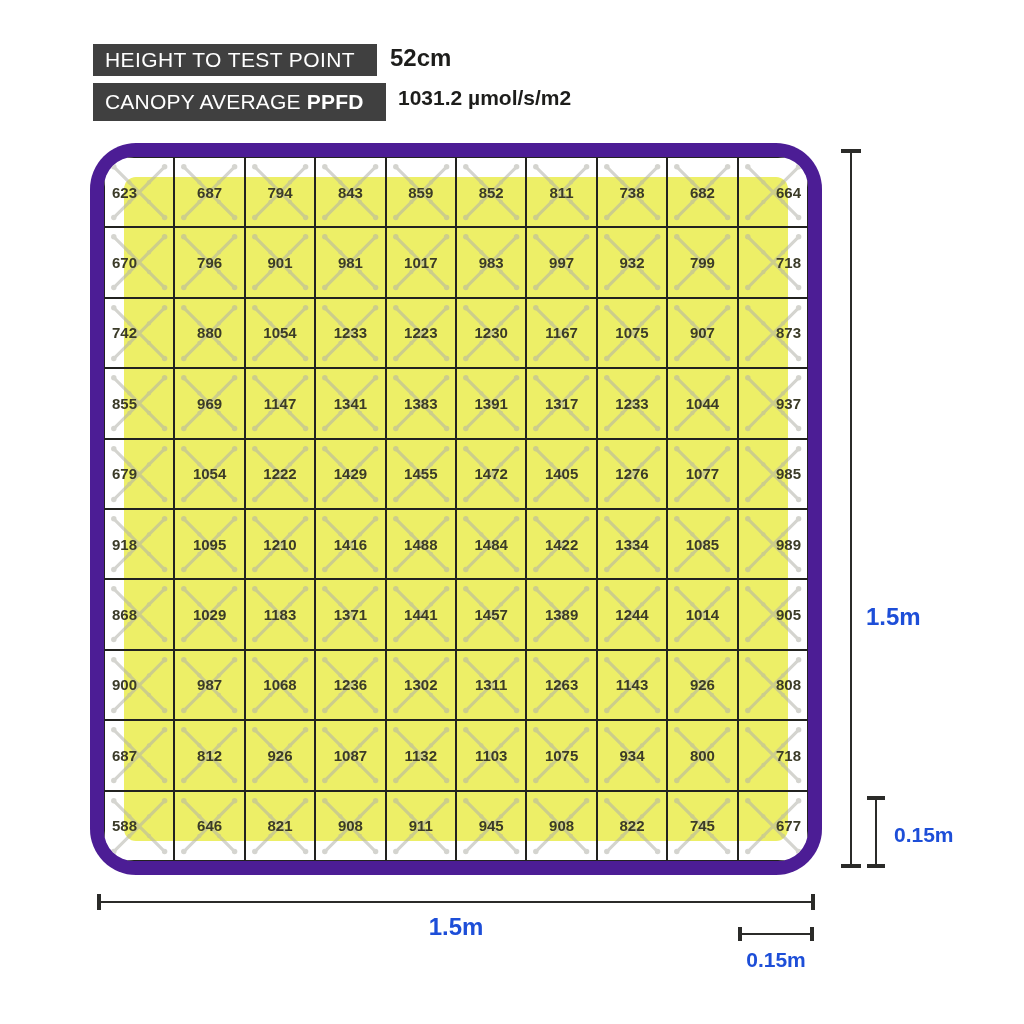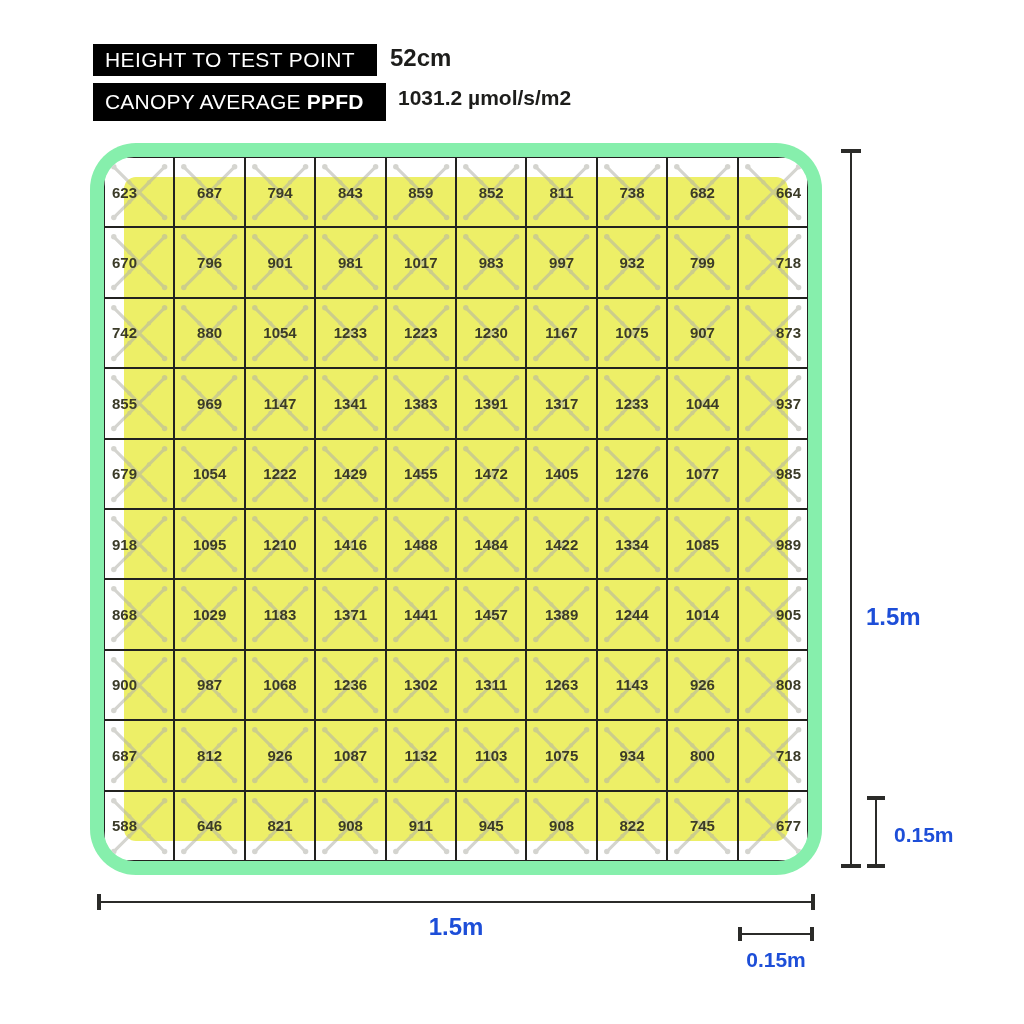--- a/index.html
+++ b/index.html
@@ -2,34 +2,34 @@
 <html><head>
 <meta charset="utf-8">
 <style>
   html,body{margin:0;padding:0;background:#ffffff;}
   .stage{
     position:relative;width:1024px;height:1024px;background:#ffffff;
     font-family:"Liberation Sans","DejaVu Sans",sans-serif;overflow:hidden;
   }
   
   .hbar{
-    position:absolute;background:#000000;color:#ffffff;display:flex;align-items:center;
+    position:absolute;background:#404040;color:#ffffff;display:flex;align-items:center;
     padding:16px 12px;box-sizing:border-box;white-space:nowrap;
   }
   .hbar1{left:93px;top:44px;width:284px;height:28px;font-size:21px;letter-spacing:.4px;}
   .hbar2{left:93px;top:83px;width:293px;height:38px;font-size:21px;letter-spacing:.2px;}
   .hbar2 .bold{font-weight:bold;margin-left:6px;}
   .hval{
     position:absolute;color:#1d1d1b;font-weight:bold;display:flex;align-items:center;white-space:nowrap;
   }
   .hval1{left:390px;top:44px;height:28px;font-size:24px;}
   .hval2{left:398px;top:83px;height:30px;font-size:21px;}
   
   .board{
-    position:absolute;left:90px;top:143px;width:732px;height:732px;background:#86efac;
+    position:absolute;left:90px;top:143px;width:732px;height:732px;background:#4c1d95;
     border-radius:46px;padding:14px;box-sizing:border-box;
   }
   .board-inner{
     position:relative;width:704px;height:704px;background:#ffffff;border-radius:30px;overflow:hidden;
   }
   .yellow-zone{
     position:absolute;left:20px;top:20px;right:20px;bottom:20px;
     background:#edef67;border-radius:12px;
   }
   .grid{

